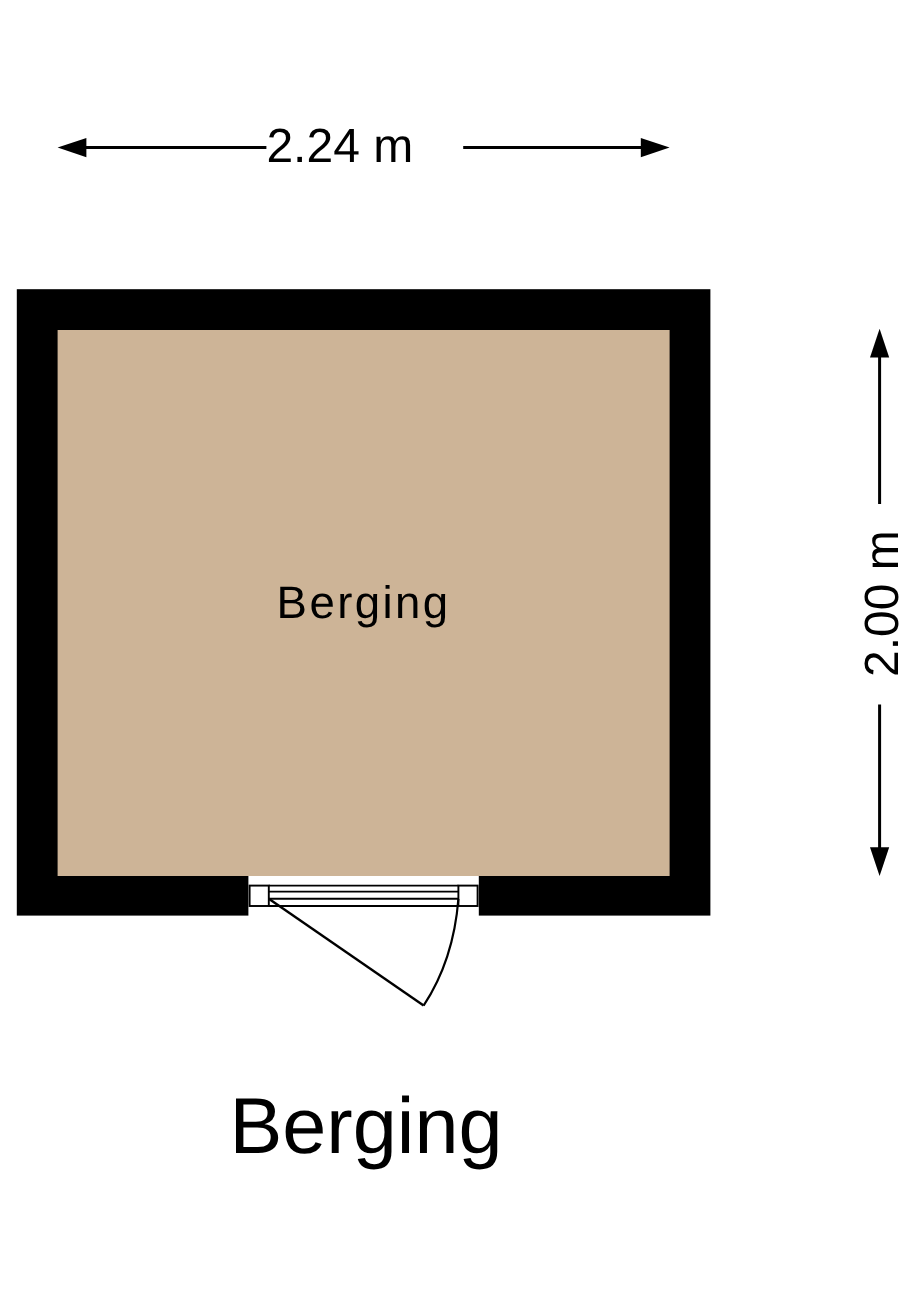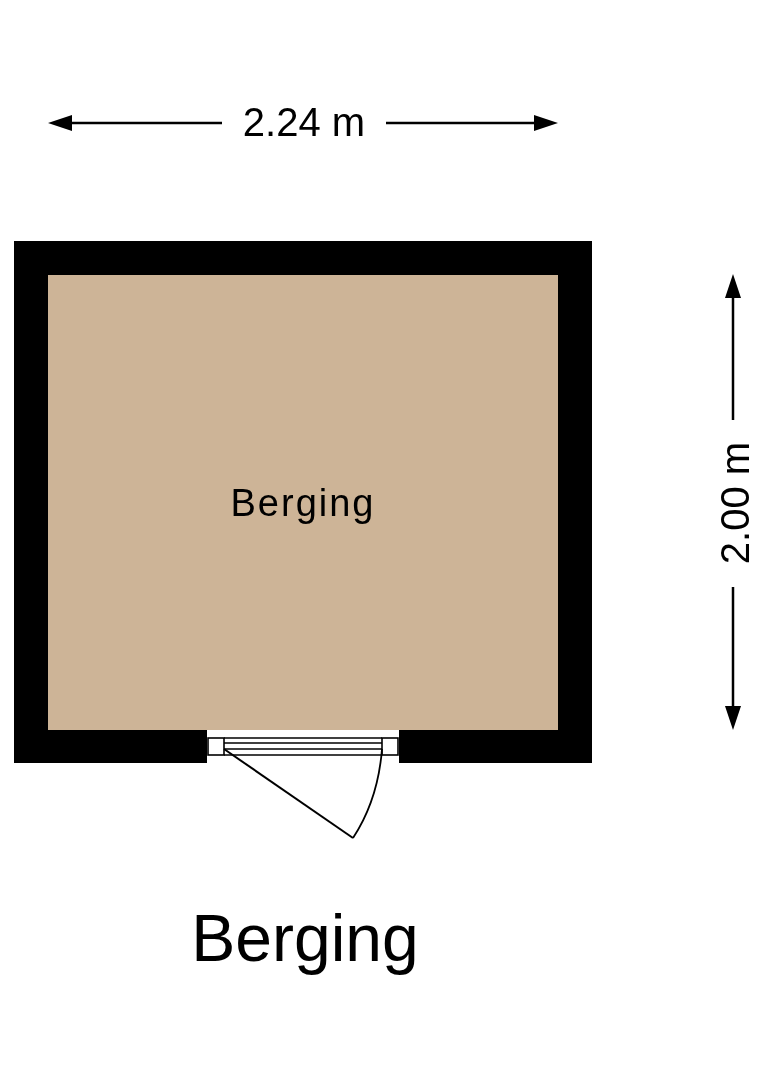--- a/index.html
+++ b/index.html
@@ -1,20 +1,20 @@
 <!DOCTYPE html>
 <html><head>
   <meta charset="utf-8">
   <style>
     html, body { margin: 0; padding: 0; background: #ffffff; }
     body { width: 764px; height: 1080px; position: relative; overflow: hidden;
            font-family: "Liberation Sans", sans-serif; color: #000; }
     .abs { position: absolute; }
     svg { position: absolute; left: 0; top: 0; }
-    .dim-h { left: 222px; top: 98px; width: 164px; text-align: center;
+    .dim-h { left: 222px; top: 98px; width: 164px; 
              font-size: 40px; line-height: 48px; }
     .dim-v { left: 735px; top: 503px; width: 160px; text-align: center;
              font-size: 40px; line-height: 48px;
              transform: translate(-50%, -50%) rotate(-90deg); transform-origin: center; }
     .room-label { left: 48px; top: 480px; width: 510px; text-align: center;
                   font-size: 38px; letter-spacing: 2px; line-height: 46px; }
     .plan-title { left: 100px; top: 900px; width: 410px; text-align: center;
                   font-size: 66px; line-height: 76px; }
   </style>
 </head>

